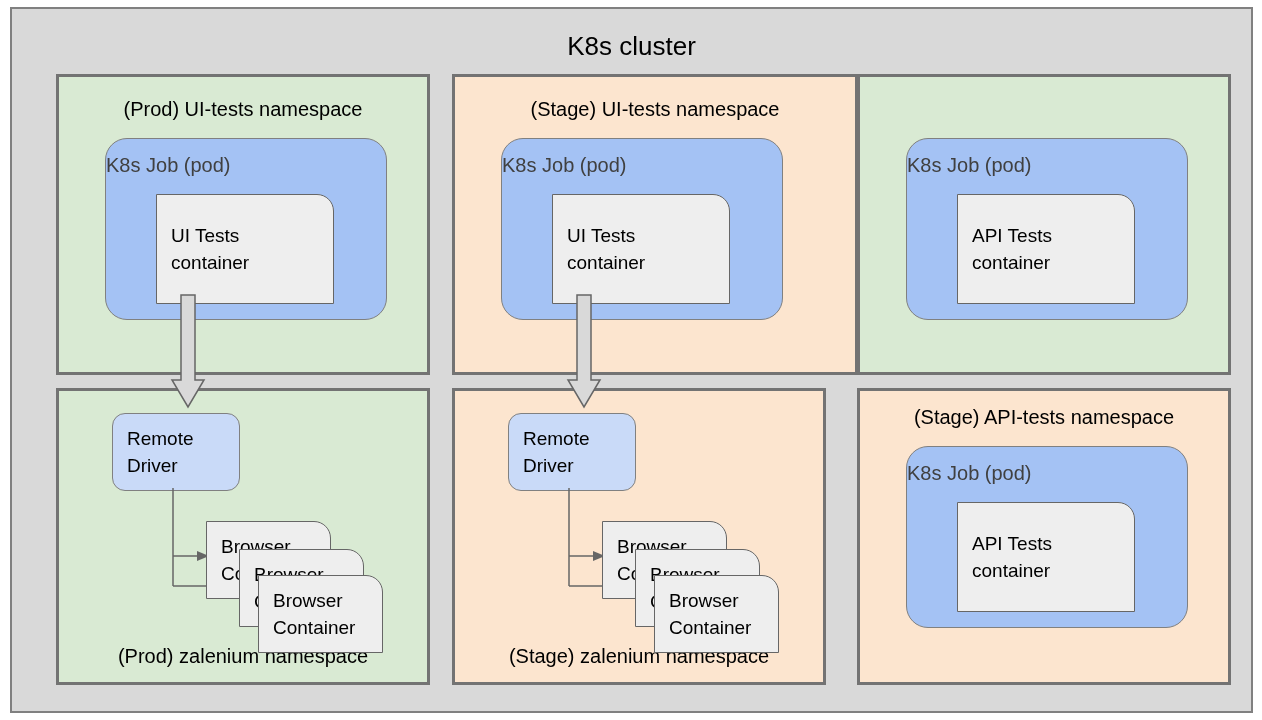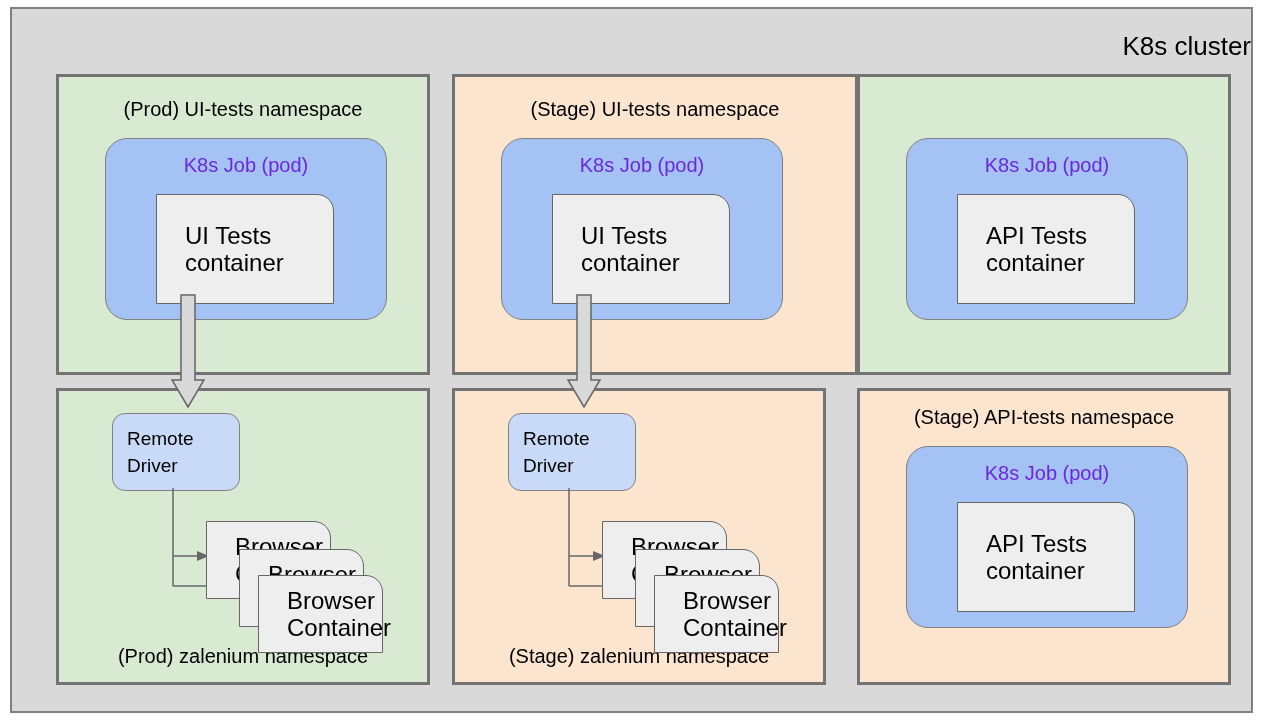--- a/index.html
+++ b/index.html
@@ -12,21 +12,21 @@
   }
   #canvas{position:relative;width:1262px;height:720px;overflow:hidden;background:#ffffff;}
 
   
   .cluster{
     position:absolute;left:10px;top:7px;width:1243px;height:706px;
     background:#d9d9d9;border:2px solid #808080;box-sizing:border-box;
   }
   .cluster-title{
     position:absolute;left:0;top:22px;width:100%;
-    text-align:right;font-size:26px;line-height:30px;color:#000;
+    text-align:center;font-size:26px;line-height:30px;color:#000;
   }
 
   
   .ns{
     position:absolute;box-sizing:border-box;
     border:3px solid #737373;
   }
   .ns.green{background:#d9ead3;}
   .ns.orange{background:#fce5cf;}
   .ns-title{
@@ -35,33 +35,33 @@
   }
   .ns-title.top{top:95px;}
   .ns-title.bottom{bottom:14px;}
 
   
   .pod{
     position:absolute;box-sizing:border-box;
     background:#a4c2f4;border:1.5px solid #808080;border-radius:22px;
   }
   .pod-title{
-    position:absolute;left:0;top:14px;width:100%;text-align:center;
-    font-size:20px;line-height:24px;color:#6d28d9;
+    position:absolute;left:0;top:14px;width:100%;text-align:left;
+    font-size:20px;line-height:24px;color:#404040;
   }
 
   
   .note{
     position:absolute;box-sizing:border-box;
     background:#eeeeee;border:1.5px solid #666666;
     border-top-right-radius:17px;
   }
   .note-label{
-    position:absolute;left:28px;top:50%;transform:translateY(-50%);
-    font-size:24px;line-height:27px;color:#000;white-space:pre-line;
+    position:absolute;left:14px;top:50%;transform:translateY(-50%);
+    font-size:19px;line-height:27px;color:#000;white-space:pre-line;
   }
 
   
   .driver{
     position:absolute;box-sizing:border-box;
     background:#c9daf8;border:1.5px solid #808080;border-radius:13px;padding-left:40px;
   }
   .driver-label{
     position:absolute;left:14px;top:50%;transform:translateY(-50%);
     font-size:19px;line-height:27px;color:#000;white-space:pre-line;

